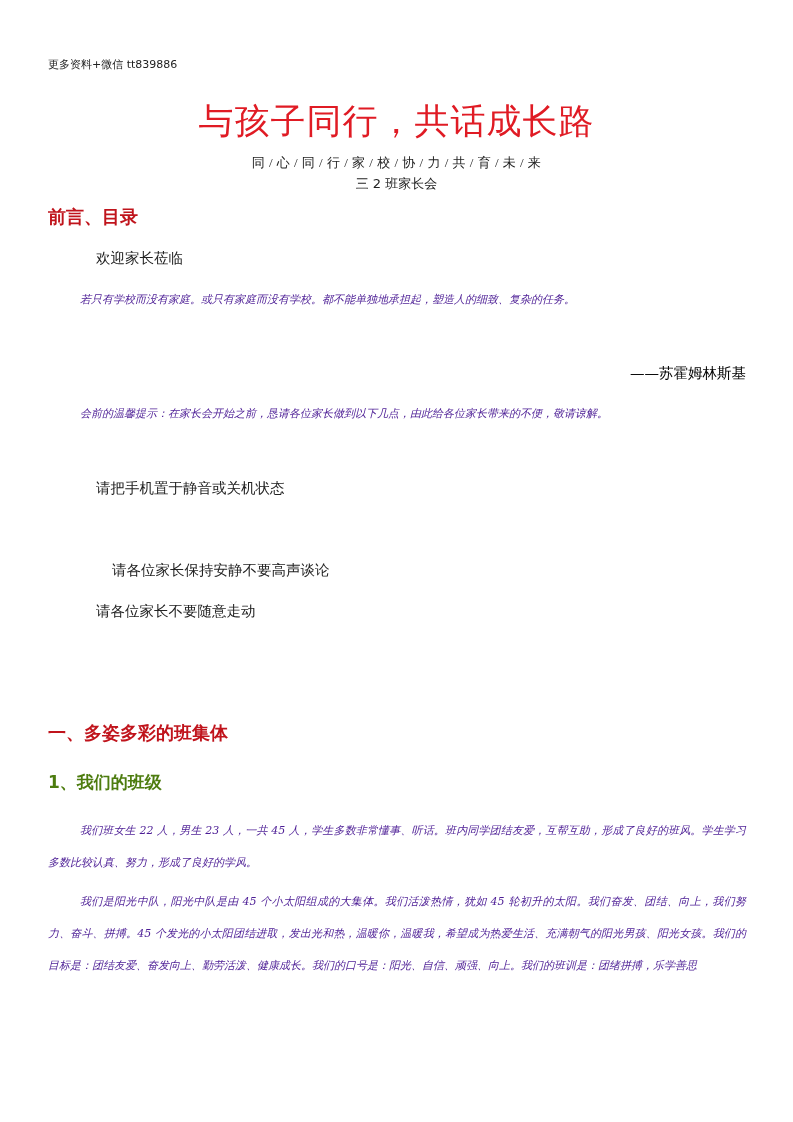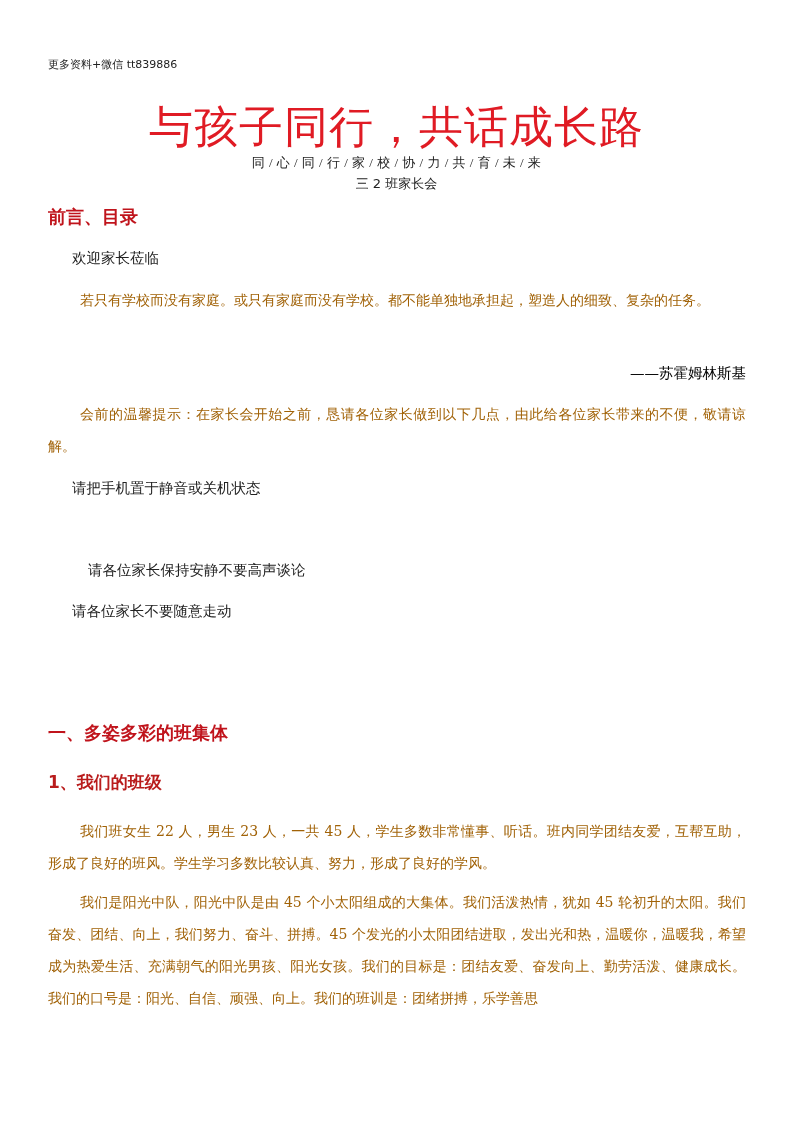--- a/index.html
+++ b/index.html
@@ -24,21 +24,21 @@
     .source-note {
       left: 48px; top: 57px;
       font-family: "DejaVu Sans", "Liberation Sans", sans-serif;
       font-size: 11px;
       color: #222;
     }
     .main-title {
       left: 0; width: 793px; top: 98px;
       text-align: center;
       font-family: "DejaVu Sans", "Liberation Sans", sans-serif;
-      font-size: 44px;
+      font-size: 35px;
       color: #e01b24;
       letter-spacing: 1px;
     }
     .motto {
       left: 0; width: 793px; top: 154px;
       text-align: center;
       font-family: Liberation Serif, serif;
       font-size: 13px;
       color: #222;
       letter-spacing: 0.5px;
@@ -53,40 +53,41 @@
     .h-red {
       font-family: Liberation Mono, monospace;
       font-weight: bold;
       font-size: 18px;
       color: #c0141c;
     }
     .h-black {
       font-family: "DejaVu Sans", "Liberation Sans", sans-serif;
       font-weight: bold;
       font-size: 17px;
-      color: #b91c1c;
+      color: #4d7c0f;
     }
     .para {
       left: 48px;
       width: 698px;
       white-space: normal;
-      font-size: 14px;
+      font-size: 11px;
       line-height: 32px;
       text-align: justify;
-      color: #a16207;
+      color: #4c1d95;
+      font-style: italic;
     }
     .indent { text-indent: 32px; }
     .right {
       left: 48px; width: 698px;
       text-align: right;
       font-size: 14.5px;
       color: #000000;
     }
     .item {
-      left: 72px;
+      left: 96px;
       font-size: 14.5px;
       color: #222;
     }
     .hl {
       background: #ffff00;
     }
   </style>
 </head>
 <body>
 

